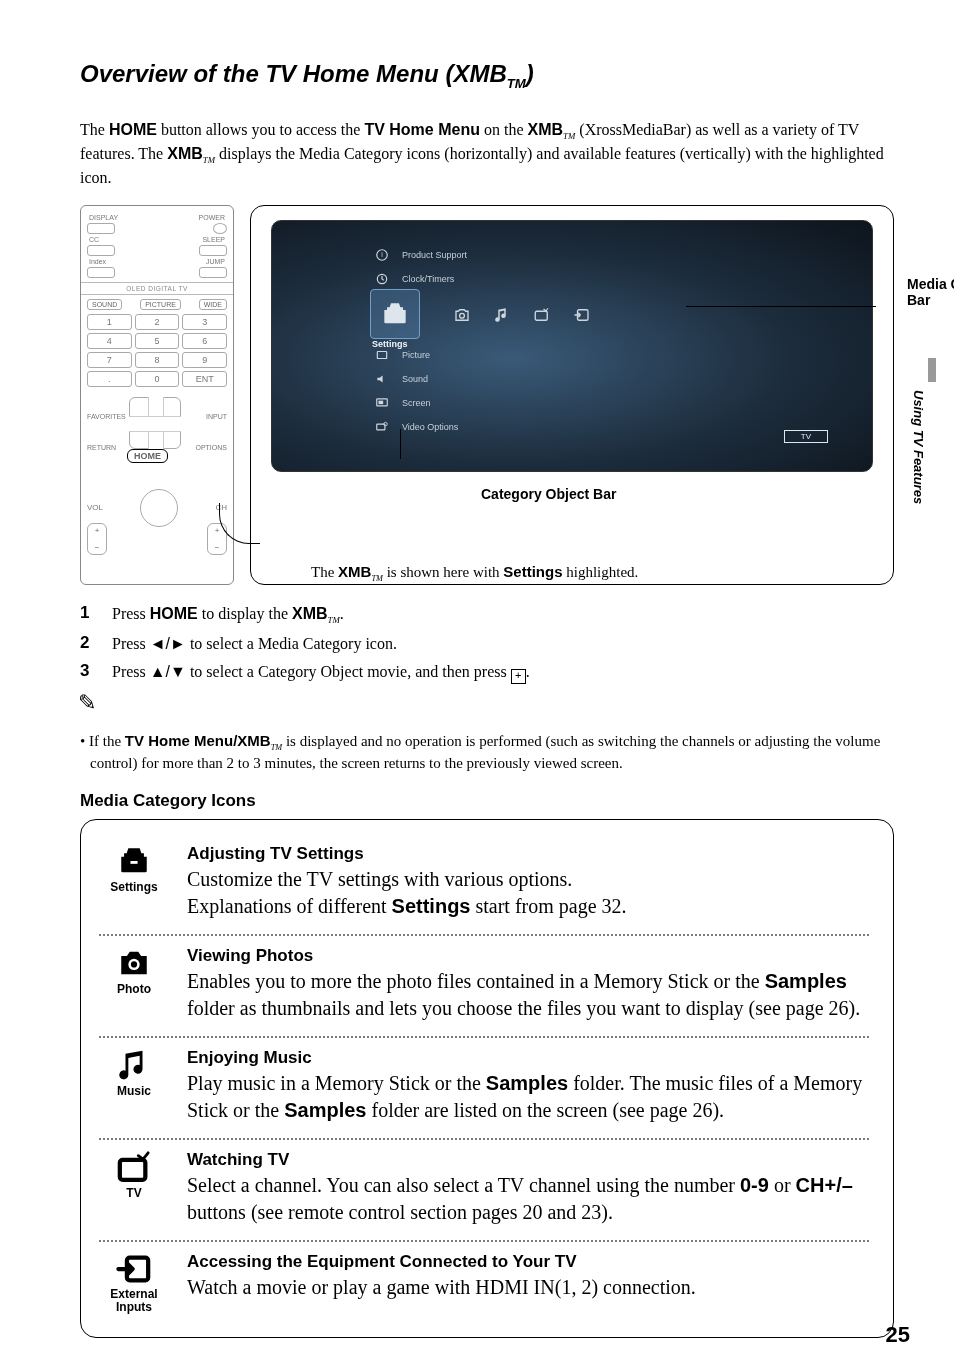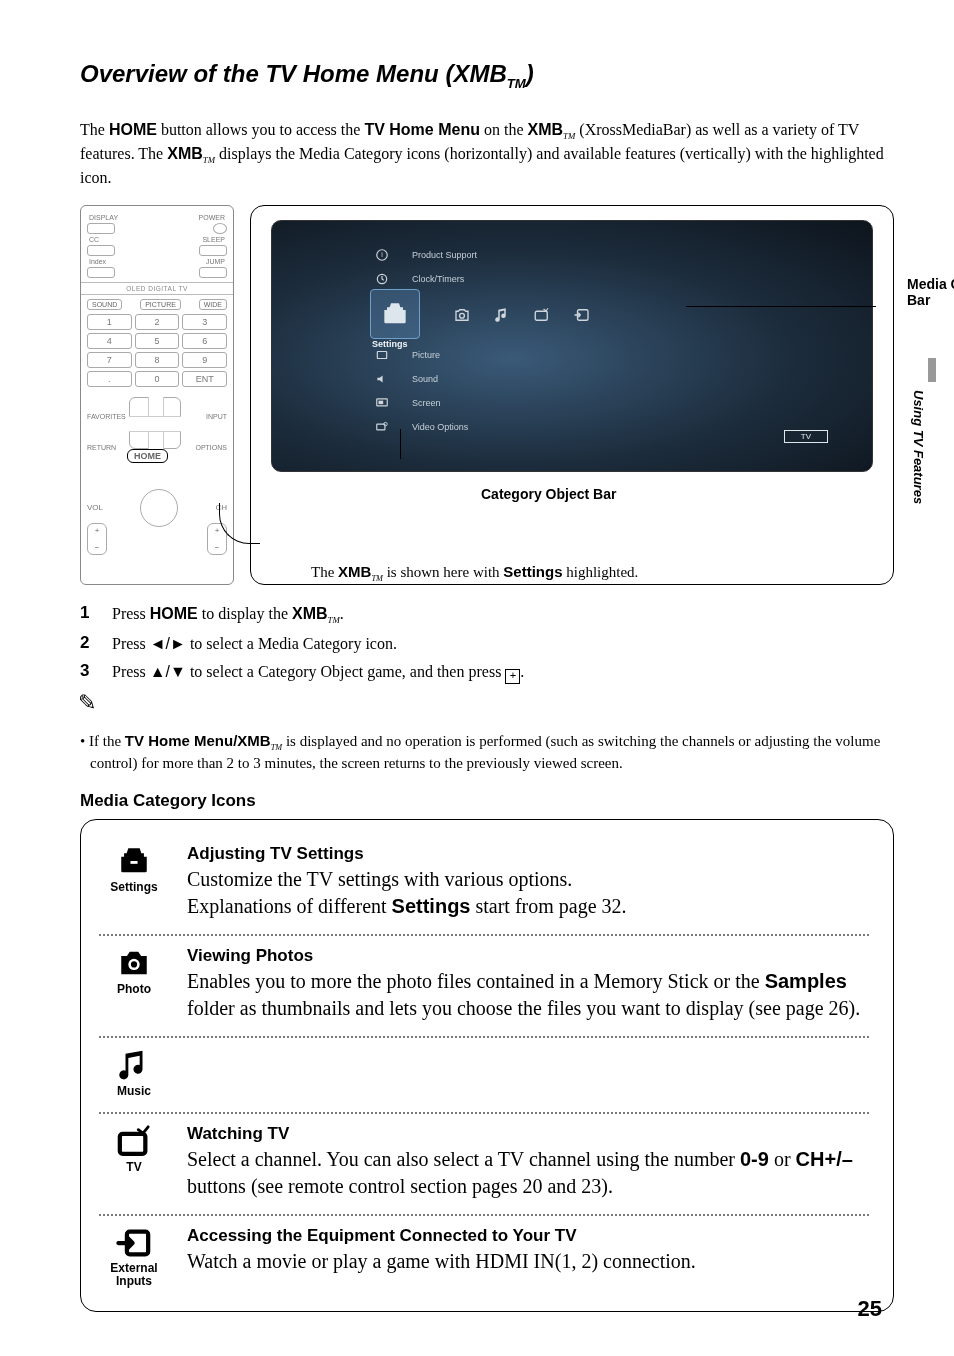--- a/index.html
+++ b/index.html
@@ -119,21 +119,21 @@
   .xmb-row {
     position:absolute; top:78px; left:110px; right:40px; height:32px;
     display:flex; align-items:center; gap:20px;
   }
   .xmb-icon { width:20px; height:20px; display:flex; align-items:center; justify-content:center;}
   .xmb-icon svg { width:18px; height:18px; fill:#cfd6dc; }
   .xmb-col {
     position:absolute; left:100px; top:22px; bottom:14px; width:160px;
   }
   .xmb-item {
-    display:flex; align-items:center; gap:22px;
+    display:flex; align-items:center; gap:12px;
     font-family: Arial, sans-serif; font-size:9px; color:#c6d0d8;
     padding:4px 2px;
   }
   .xmb-item .ic { width:16px; height:16px; display:flex; align-items:center; justify-content:center;}
   .xmb-item .ic svg { width:14px; height:14px; fill:#cfd6dc;}
   .sel-box {
     position:absolute; left:98px; top:68px; width:48px; height:48px;
     border:1px solid #6fa0cc; border-radius:4px;
     background: rgba(100,150,200,0.3);
   }
@@ -195,21 +195,21 @@
   .icon-row + .icon-row { border-top: 2px dotted #7a7a7a; }
   .icon-cell { width:70px; text-align:center; flex:none;}
   .icon-cell svg { width:42px; height:34px; fill:#000; display:block; margin:0 auto;}
   .icon-label { font-family:Arial,sans-serif; font-weight:bold; font-size:12px; margin-top:2px;}
   .icon-label.two { line-height:1.1;}
   .icon-body { flex:1;}
   .icon-title { font-family:Arial,sans-serif; font-weight:bold; font-size:17px; margin-bottom:2px;}
   .icon-desc { font-size:20px; line-height:1.35;}
 
   .page-num {
-    position:absolute; bottom:20px; right:72px;
+    position:absolute; bottom:20px; right:44px;
     font-family:Arial,sans-serif; font-weight:bold; font-size:22px;
   }
 </style>
 </head>
 <body>
 
 <div class="page">
 
   <div class="side-tab-bar"></div>
   <div class="side-tab">Using TV Features</div>
@@ -407,21 +407,21 @@
     <div class="step-row">
       <div class="step-num">1</div>
       <div class="step-body"><span>Press </span><span class="sans-bold">HOME</span><span> to display the </span><span class="sans-bold">XMB</span><span class="tm">TM</span><span>.</span></div>
     </div>
     <div class="step-row">
       <div class="step-num">2</div>
       <div class="step-body"><span>Press </span><span class="arrow">◄/►</span><span> to select a Media Category icon.</span></div>
     </div>
     <div class="step-row">
       <div class="step-num">3</div>
-      <div class="step-body"><span>Press </span><span class="arrow">▲/▼</span><span> to select a Category Object game, and then press </span><span class="plusbox">+</span><span>.</span></div>
+      <div class="step-body"><span>Press </span><span class="arrow">▲/▼</span><span> to select a Category Object movie, and then press </span><span class="plusbox">+</span><span>.</span></div>
     </div>
   </div>
 
   <span class="note-icon">✎</span>
   <p class="bullet-note">
     <span>• If the </span><span class="sans-bold">TV Home Menu/XMB</span><span class="tm">TM</span><span> is displayed and no operation is performed (such as switching the channels or adjusting the volume control) for more than 2 to 3 minutes, the screen returns to the previously viewed screen.</span>
   </p>
 
   <h2 class="section">Media Category Icons</h2>
 
@@ -458,20 +458,22 @@
     </div>
 
     <div class="icon-row">
       <div class="icon-cell">
         <span><svg viewBox="0 0 24 24">
               <path d="M8 19a3.2 3.2 0 1 1-2-3V4l12-2v13a3.2 3.2 0 1 1-2-3V5.5L8 7z"></path>
             </svg></span>
         <div class="icon-label">Music</div>
       </div>
       <div class="icon-body">
+        <div class="icon-title">Enjoying Music</div>
+        <div class="icon-desc"><span>Play music in a Memory Stick or the </span><span class="sans-bold">Samples</span><span> folder. The music files of a Memory Stick or the </span><span class="sans-bold">Samples</span><span> folder are listed on the screen (see page 26).</span></div>
       </div>
     </div>
 
     <div class="icon-row">
       <div class="icon-cell">
         <span><svg viewBox="0 0 24 24">
               <rect x="2" y="7" width="18" height="14" rx="2" stroke="#000" stroke-width="3" fill="none"></rect>
               <path d="M15 4l4 3M22 2l-4 5" stroke="#000" stroke-width="2" fill="none" stroke-linecap="round"></path>
             </svg></span>
         <div class="icon-label">TV</div>

